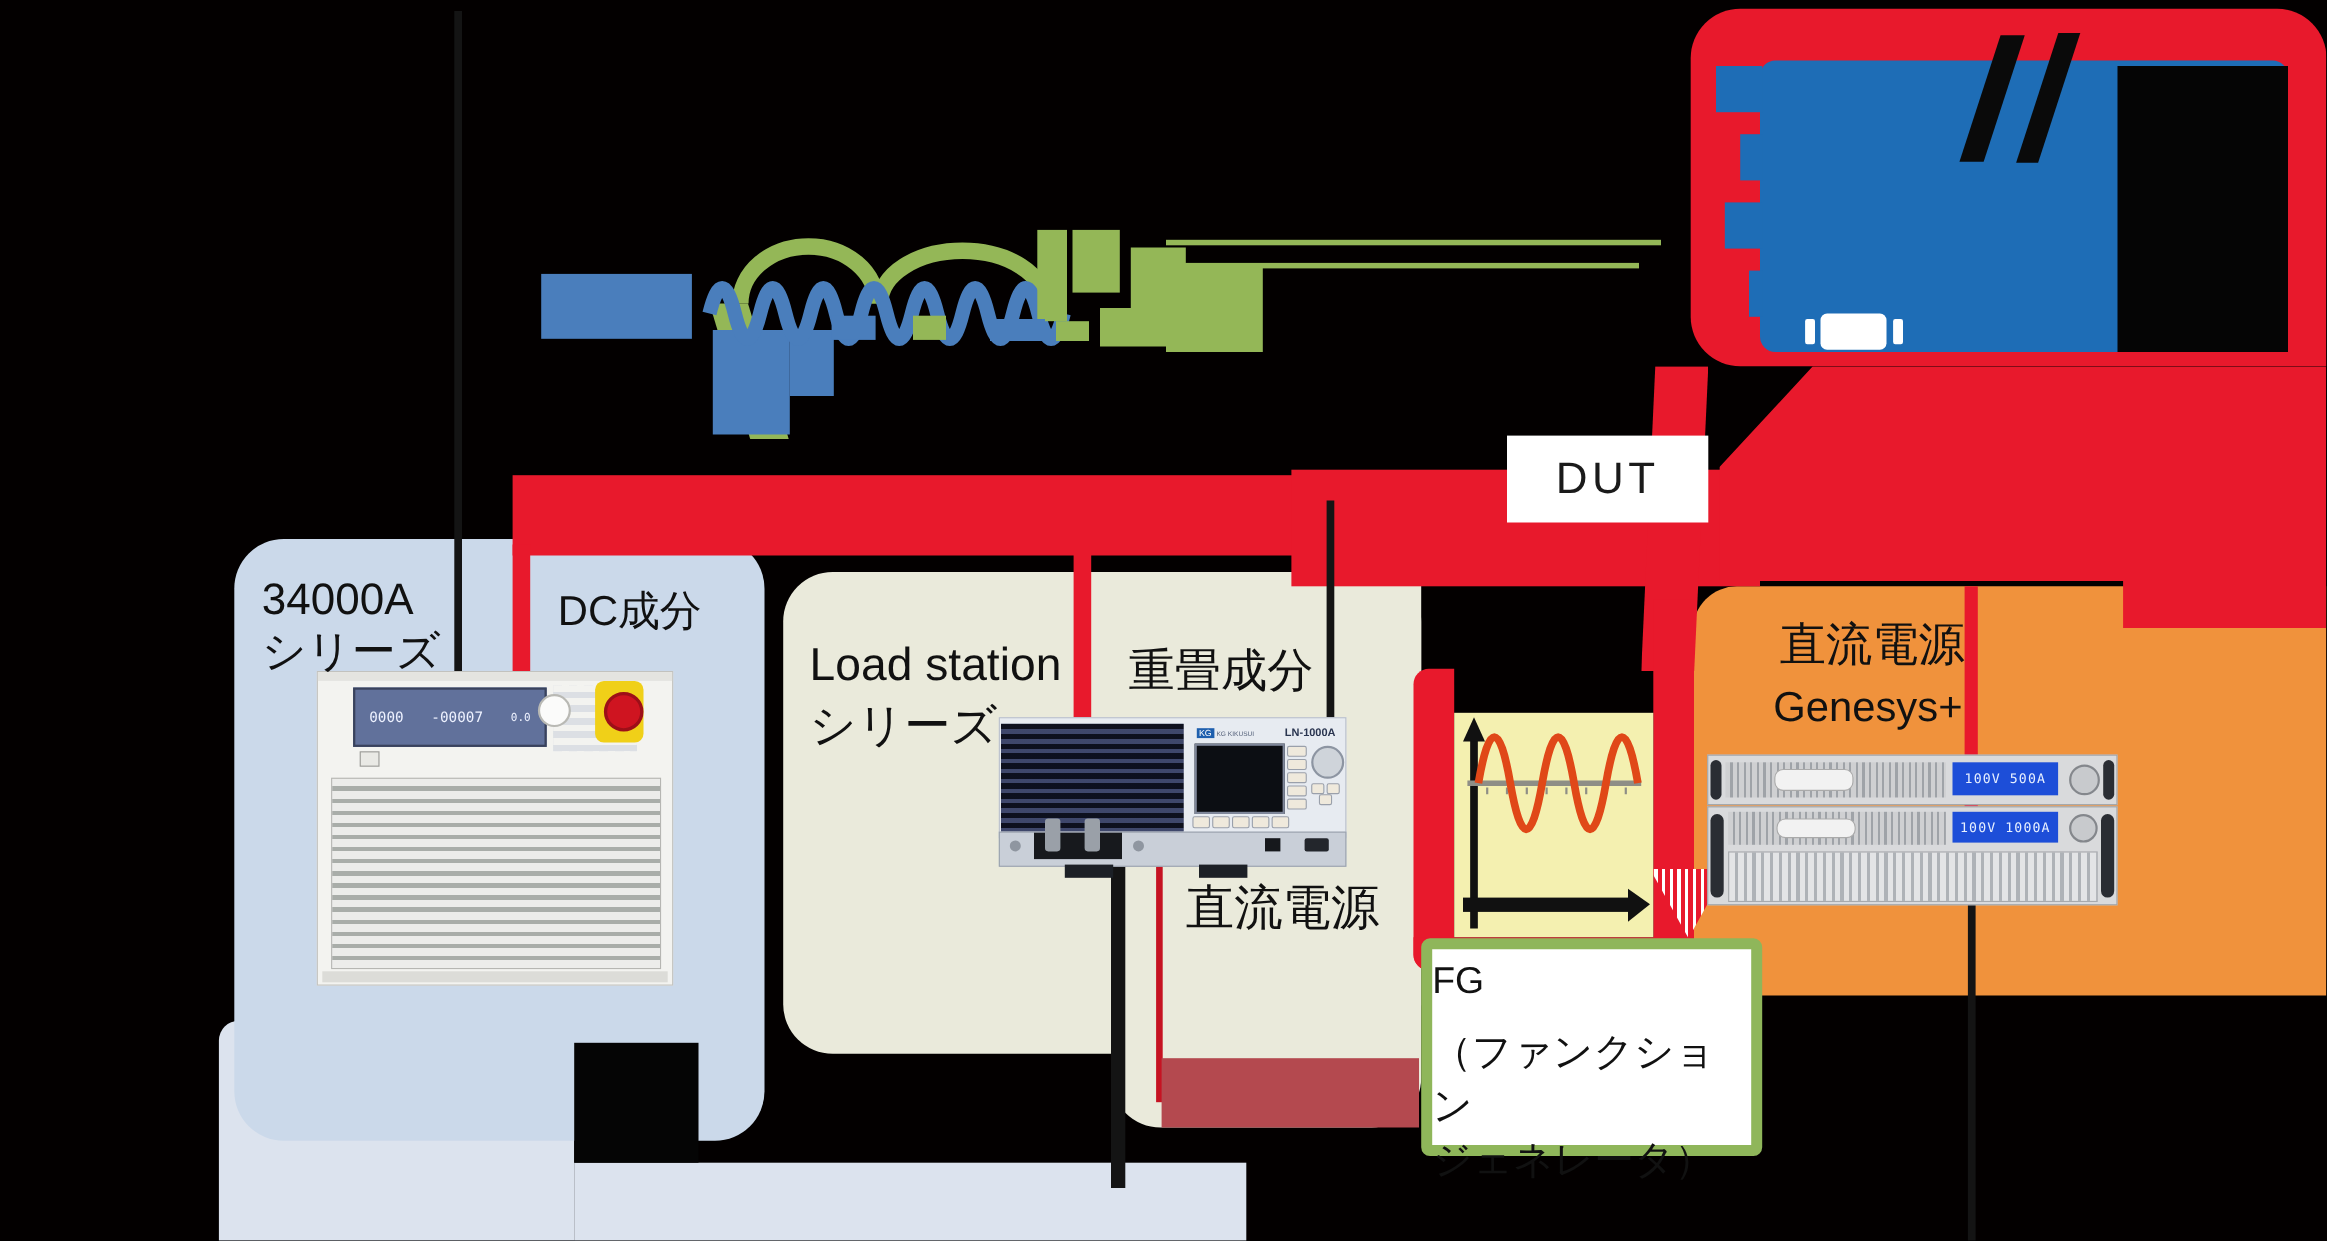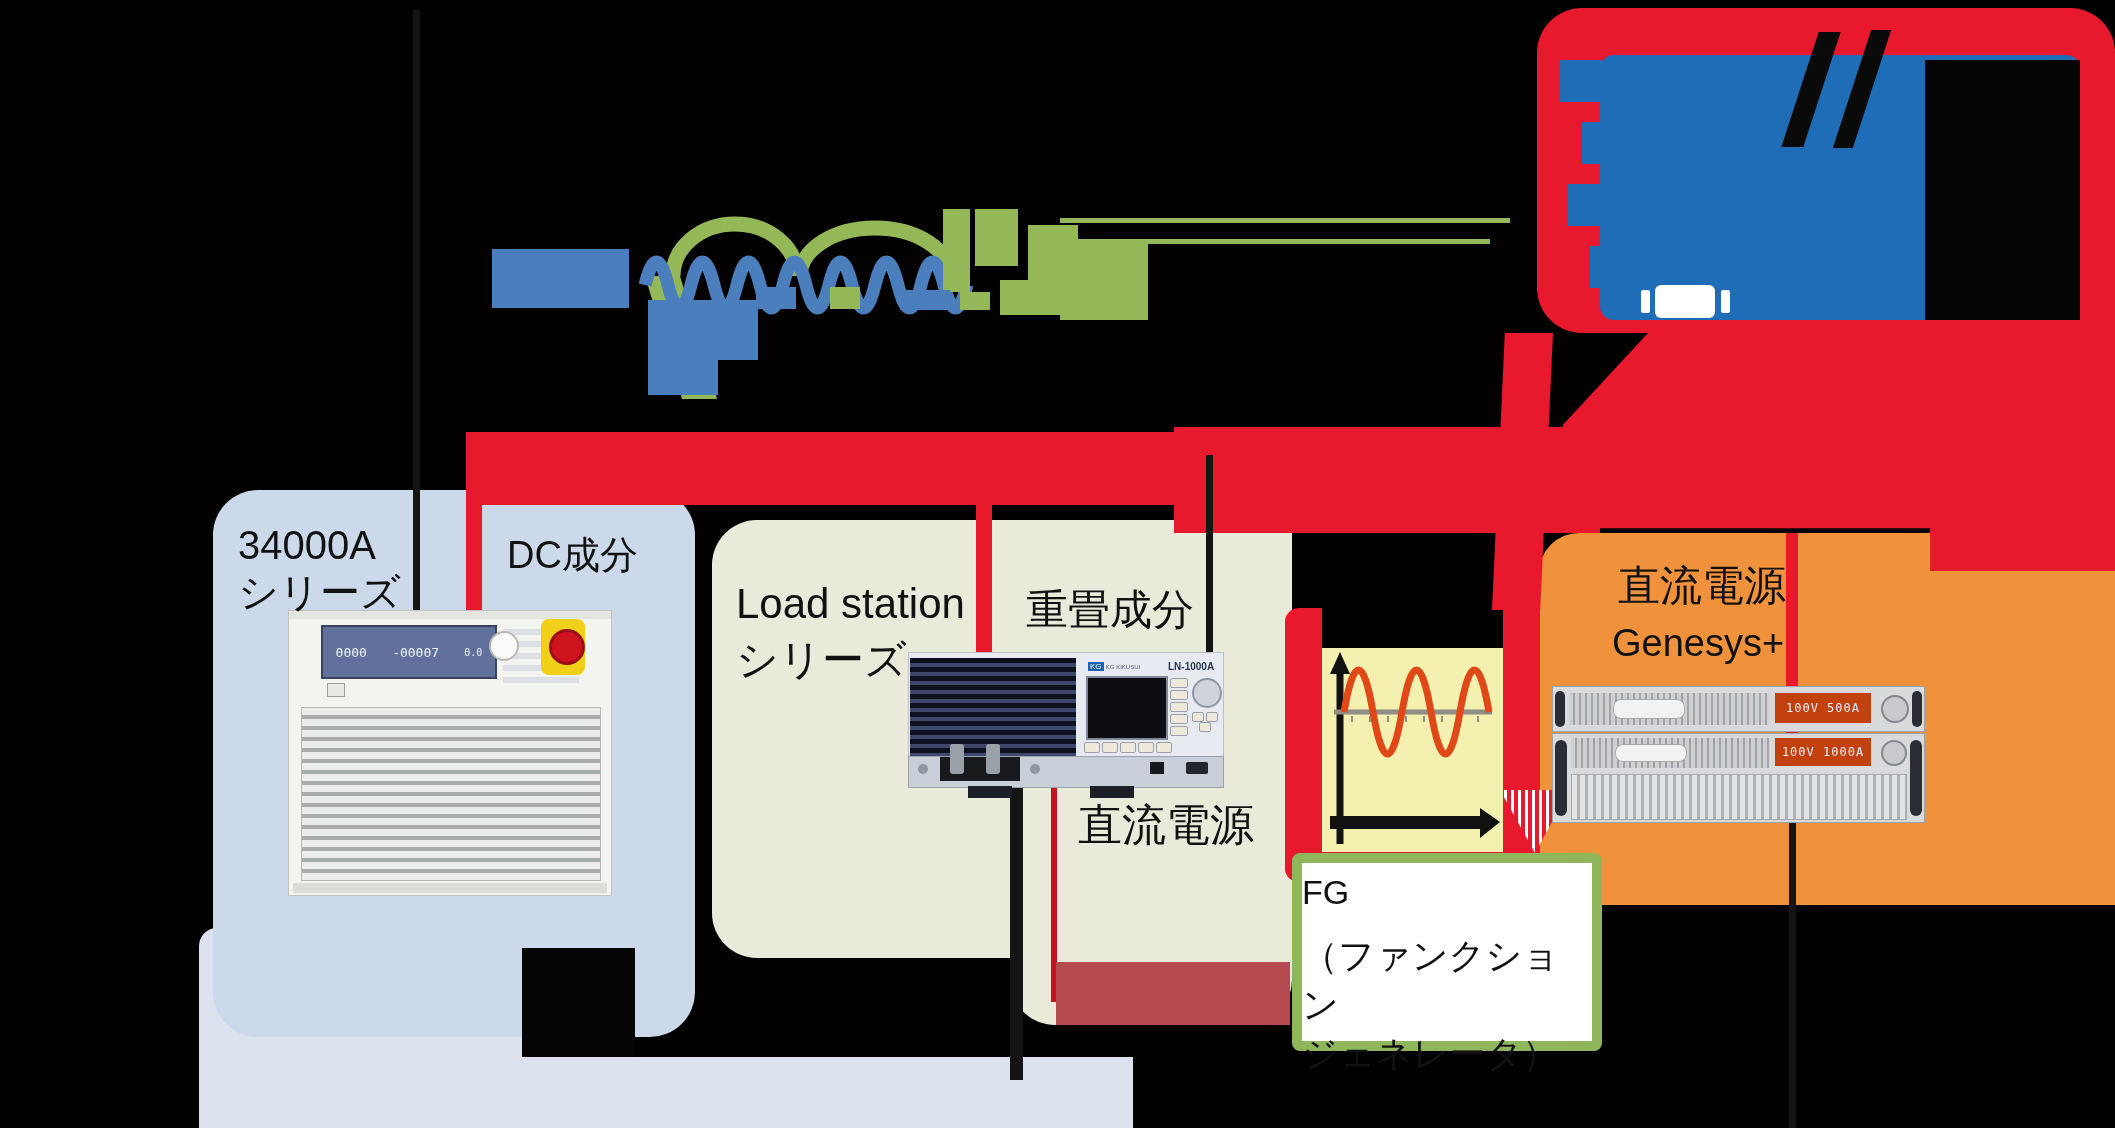--- a/index.html
+++ b/index.html
@@ -20,21 +20,21 @@
   .dev-body{background:#f3f3f0;border:1px solid #c2c2be;}
   .grille-h{background:repeating-linear-gradient(180deg,#ececea 0 7px,#a9ada9 7px 11px);}
   .lcd{background:#61719b;border:2px solid #39425c;color:#eef2ff;font-family:"DejaVu Sans Mono",monospace;}
   
   .ls-grille{background:#1d2443 repeating-linear-gradient(180deg,rgba(0,0,0,.55) 0 5px,rgba(90,100,140,.55) 5px 9px);}
   .ls-panel{background:#e7ebf1;border:1px solid #b8bfca;}
   .btn{background:#efe9dc;border:1px solid #9aa0ab;border-radius:2px;}
   
   .gen-body{background:#d9dadc;border:1px solid #9fa2a6;}
   .gen-grille{background:repeating-linear-gradient(90deg,#cfd0d2 0 4px,#9fa3a8 4px 6px);}
-  .gen-disp{background:#c2410c;color:#e8f0ff;font-family:"DejaVu Sans Mono",monospace;font-size:12px;
+  .gen-disp{background:#1d4ed8;color:#e8f0ff;font-family:"DejaVu Sans Mono",monospace;font-size:12px;
             display:flex;align-items:center;justify-content:center;letter-spacing:1px;}
   .handle{background:#2a2d33;border-radius:6px;}
   
   .fg-box{background:#fff;border:10px solid #8fb65a;border-radius:8px;color:#111;}
   
   .dut-box{background:#fff;color:#1a1a1a;display:flex;align-items:center;justify-content:center;
            font-size:40px;letter-spacing:4px;}
   
   .wavepanel{background:#f4f0b0;}
   .stripes{background:repeating-linear-gradient(90deg,#e8192c 0 4px,#ffffff 4px 7px);}
@@ -115,20 +115,23 @@
   <div class="abs bstep" style="left:1590px;top:246px;width:12px;height:42px;"></div>
 
   <div class="abs" style="left:1655px;top:285px;width:60px;height:33px;background:#fff;border-radius:6px;"></div>
   <div class="abs" style="left:1641px;top:290px;width:9px;height:23px;background:#fff;border-radius:2px;"></div>
   <div class="abs" style="left:1721px;top:290px;width:9px;height:23px;background:#fff;border-radius:2px;"></div>
 
   <div class="abs" style="left:1925px;top:60px;width:155px;height:260px;background:#050505;"></div>
   <div class="abs skew" style="left:1800px;top:32px;width:22px;height:115px;"></div>
   <div class="abs skew" style="left:1852px;top:30px;width:20px;height:118px;"></div>
 
+  <div class="abs dut-box" style="left:1370px;top:396px;width:183px;height:79px;">
+    <span>DUT</span>
+  </div>
 
   <div class="abs dev-body" style="left:288px;top:610px;width:322px;height:284px;">
     <div class="abs" style="left:0;top:0;width:322px;height:8px;background:#e4e4e0;"></div>
     <div class="abs lcd" style="left:32px;top:14px;width:172px;height:50px;font-size:13px;display:flex;align-items:center;justify-content:space-around;">
       <span>0000</span>
       <span>-00007</span>
       <span style="font-size:10px">0.0</span>
     </div>
     <div class="abs" style="left:214px;top:12px;width:76px;height:60px;
                 background:repeating-linear-gradient(0deg,#d8dce2 0 6px,#f3f3f0 6px 12px),repeating-linear-gradient(90deg,#d8dce2 0 8px,#f3f3f0 8px 14px);opacity:.85;"></div>

